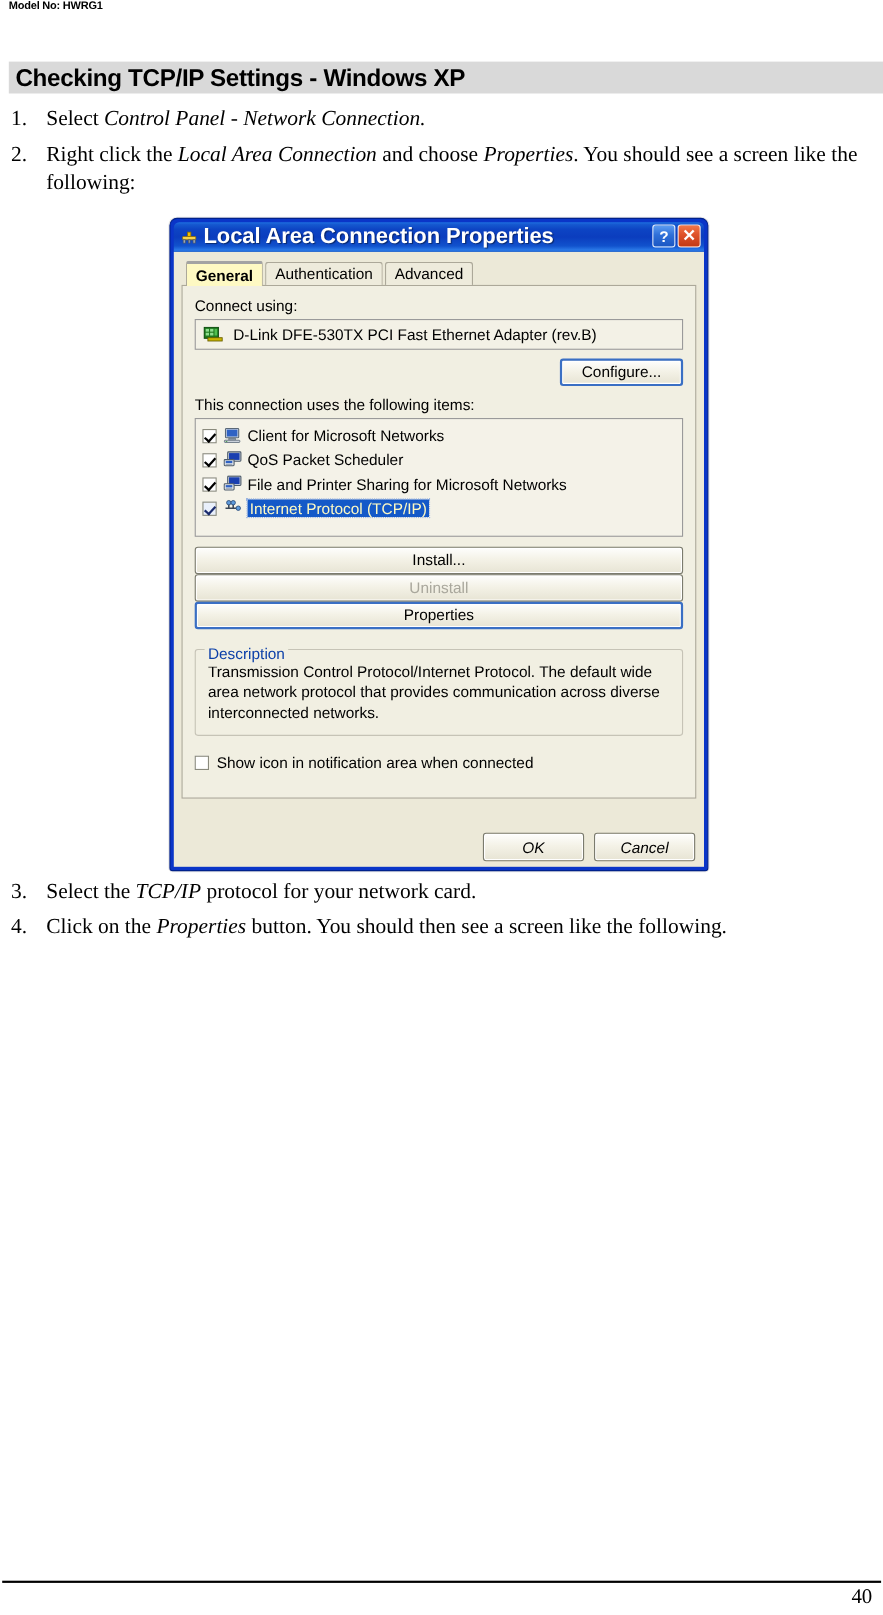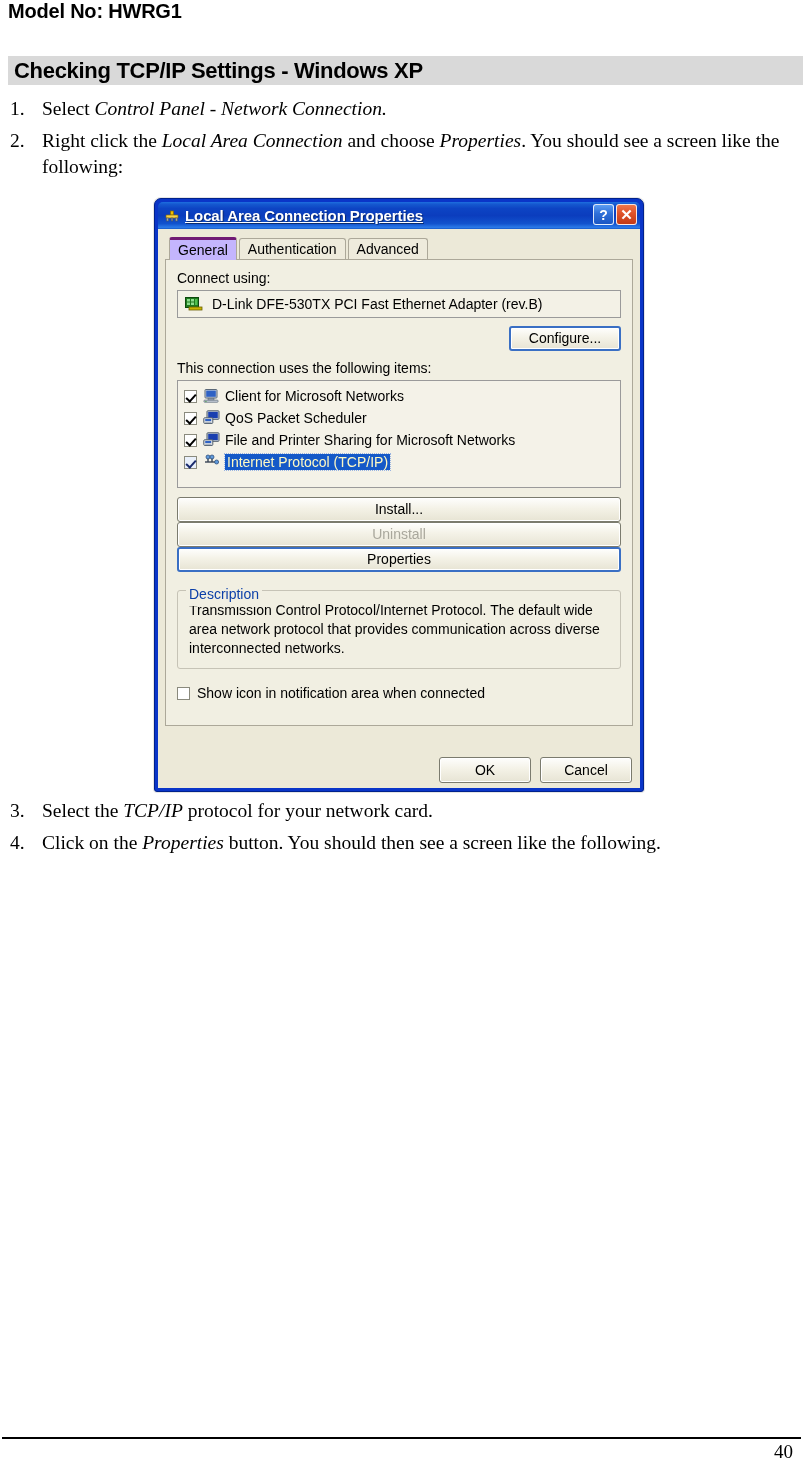--- a/index.html
+++ b/index.html
@@ -16,21 +16,21 @@
     overflow: hidden;
   }
 
   
   .page-header {
     position: absolute;
     left: 8px;
     top: 0px;
     font-family: "Liberation Sans", sans-serif;
     font-weight: bold;
-    font-size: 20px;
+    font-size: 10px;
     letter-spacing: -0.2px;
     color: #000;
   }
 
   
   .section-band {
     position: absolute;
     left: 8px;
     top: 56px;
     width: 787px;
@@ -109,26 +109,25 @@
     overflow: hidden;
   }
   .xp-title-icon {
     width: 16px; height: 16px;
     flex: 0 0 16px;
     margin-right: 5px;
     position: relative;
   }
   .xp-title-text {
     color: #ffffff;
-    font-size: 15px;
+    font-size: 20px;
     font-weight: bold;
     text-shadow: 1px 1px 1px rgba(0,0,0,0.45);
     white-space: nowrap;
     letter-spacing: -0.1px;
-    text-decoration: underline;
   }
   .xp-titlebtns {
     position: absolute;
     right: 3px; top: 2px;
     display: flex;
     gap: 2px;
   }
   .xp-btn-help, .xp-btn-close {
     width: 21px; height: 21px;
     border-radius: 3px;
@@ -177,25 +176,26 @@
     border: 1px solid #aca899;
     border-bottom: none;
     border-radius: 3px 3px 0 0;
     margin-right: 2px;
     box-sizing: border-box;
     white-space: nowrap;
   }
   .xp-tab.active {
     height: 23px;
     line-height: 21px;
-    background: #c4b5fd;
-    border-top: 3px solid #701a75;
+    background: #fef9c3;
+    border-top: 3px solid #a3a3a3;
     position: relative;
     z-index: 3;
     margin-bottom: -1px;
+    font-weight: bold;
   }
   .xp-tabpanel {
     border: 1px solid #aca899;
     background: #f1efe2;
     padding: 10px 11px 4px 11px;
     box-sizing: border-box;
     height: 467px;
     position: relative;
     z-index: 1;
   }
@@ -333,20 +333,21 @@
     font-size: 14px;
   }
   .xp-checkrow .xp-check { margin-right: 7px; }
 
   .xp-footer {
     position: absolute;
     right: 8px;
     bottom: 5px;
     display: flex;
     gap: 9px;
+    font-style: italic;
   }
   .xp-footer .xp-button { min-width: 92px; height: 26px; line-height: 24px; }
 
   
   .footer-rule {
     position: absolute;
     left: 2px;
     top: 1437px;
     width: 799px;
     height: 0;

